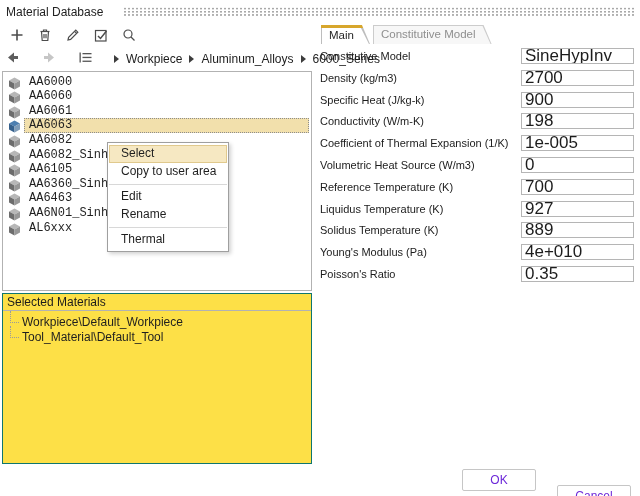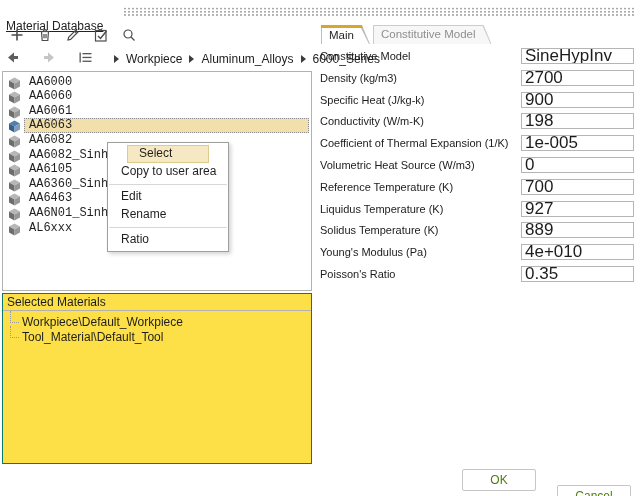--- a/index.html
+++ b/index.html
@@ -2,21 +2,21 @@
 <html><head>
 <meta charset="utf-8">
 <style>
   * { margin:0; padding:0; box-sizing:border-box; }
   html,body { width:640px; height:496px; }
   body {
     position:relative; background:#ffffff; overflow:hidden;
     font-family:"Liberation Sans", sans-serif; font-size:12px; color:#1f1f1f;
   }
   
-  .win-title { position:absolute; left:6px; top:19px; font-size:12px; color:#222;text-decoration:underline; }
+  .win-title { position:absolute; left:6px; top:5px; font-size:12px; color:#222; }
   .drag-dots { position:absolute; left:123px; right:5px; top:7px; height:9px;
     background-image:radial-gradient(circle, #a9a9a9 0.9px, transparent 1px);
     background-size:4px 3.2px; }
   
   .toolbar { position:absolute; left:8px; top:27px; display:flex; gap:10px; }
   .tool-btn { width:18px; height:18px; display:flex; align-items:center; justify-content:center; cursor:pointer; }
   .tool-btn svg { stroke:#4c4c4c; fill:none; stroke-width:1.2; }
   
   .breadcrumb { position:absolute; left:6px; top:51px; height:16px; display:flex; align-items:center; gap:21px; }
   .nav-btn { width:15px; height:14px; display:flex; align-items:center; }
@@ -33,21 +33,21 @@
   .c-top { fill:#b7b7b7; } .c-left { fill:#6d6d6d; } .c-right { fill:#979797; }
   .mat-row.selected .c-top { fill:#4d7fb0; }
   .mat-row.selected .c-left { fill:#35608c; }
   .mat-row.selected .c-right { fill:#7f9cb8; }
   .mat-label { margin-left:3px; padding:0 2px 1px 5px; flex:1; white-space:nowrap; overflow:hidden; }
   .mat-row.selected .mat-label { background:#f2e0ac; outline:1px dotted #8d8d8d; outline-offset:-1px; margin-right:2px; }
   
   .ctx-menu { position:absolute; left:107px; top:142px; width:122px; background:#ffffff;
     border:1px solid #9f9f9f; box-shadow:2px 2px 4px rgba(0,0,0,0.18); padding:2px 0; z-index:10; }
   .ctx-item { height:18px; line-height:17px; padding-left:13px; cursor:pointer; }
-  .ctx-item.highlighted { background:#f6e8c2; box-shadow:inset 0 0 0 1px #e0c98d; margin:0 19px; padding-left:12px; }
+  .ctx-item.highlighted { background:#f6e8c2; box-shadow:inset 0 0 0 1px #e0c98d; margin:0 1px; padding-left:12px; }
   .ctx-item.separator { height:1px; padding:0; margin:3px 1px; background:#d8d8d8; }
   
   .sel-panel { position:absolute; left:2px; top:293px; width:310px; height:171px;
     border:1px solid #0f766e; background:#fde047; }
   .sel-header { height:17px; line-height:16px; padding-left:4px; border-bottom:1px solid #b2b2b2; color:#1c1c1c; }
   .tree { padding-top:4px; }
   .tree-item { position:relative; height:15px; line-height:15px; padding-left:19px; white-space:nowrap; }
   .tree-item::before { content:""; position:absolute; left:7px; top:-4px; width:8px; height:11px;
     border-left:1px dotted #9a9a9a; border-bottom:1px dotted #9a9a9a; }
   
@@ -66,21 +66,21 @@
   .props { position:absolute; left:320px; top:48px; width:316px; }
   .prop-row { position:relative; height:16px; margin-bottom:5.8px; }
   .prop-label { position:absolute; left:0; top:2px; font-size:11px; color:#1c1c1c;
     white-space:nowrap; max-width:199px; overflow:hidden; }
   .prop-input { position:absolute; left:201px; top:0; width:113px; height:16px;
     border:1px solid #b5b5b5; background:#fff; font-family:"Liberation Sans", sans-serif;
     font-size:17px; color:#1c1c1c; padding:0 3px; outline:none; }
   
   .btn { position:absolute; top:469px; width:74px; height:22px; background:#ffffff;
     border:1px solid #c6c6c6; border-radius:2px; font-family:"Liberation Sans", sans-serif;
-    font-size:12px; color:#4d7c0f; cursor:pointer; text-align:center; line-height:20px; }
+    font-size:12px; color:#6d28d9; cursor:pointer; text-align:center; line-height:20px; }
   .btn-ok { left:462px; }
   .btn-cancel { left:557px;margin-top:16px; }
 </style>
 </head>
 <body>
 
 <div class="win-title">Material Database</div>
 <div class="drag-dots"></div>
 
 <div class="toolbar">
@@ -318,21 +318,21 @@
 
     <div class="ctx-item">
       <span>Rename</span>
     </div>
 
     <div class="ctx-item separator">
       
     </div>
 
     <div class="ctx-item">
-      <span>Ratio</span>
+      <span>Thermal</span>
     </div>
   </div>
 
 <div class="sel-panel">
   <div class="sel-header">Selected Materials</div>
   <div class="tree">
 
       <div class="tree-item">
         <span>Workpiece\Default_Workpiece</span>
       </div>

